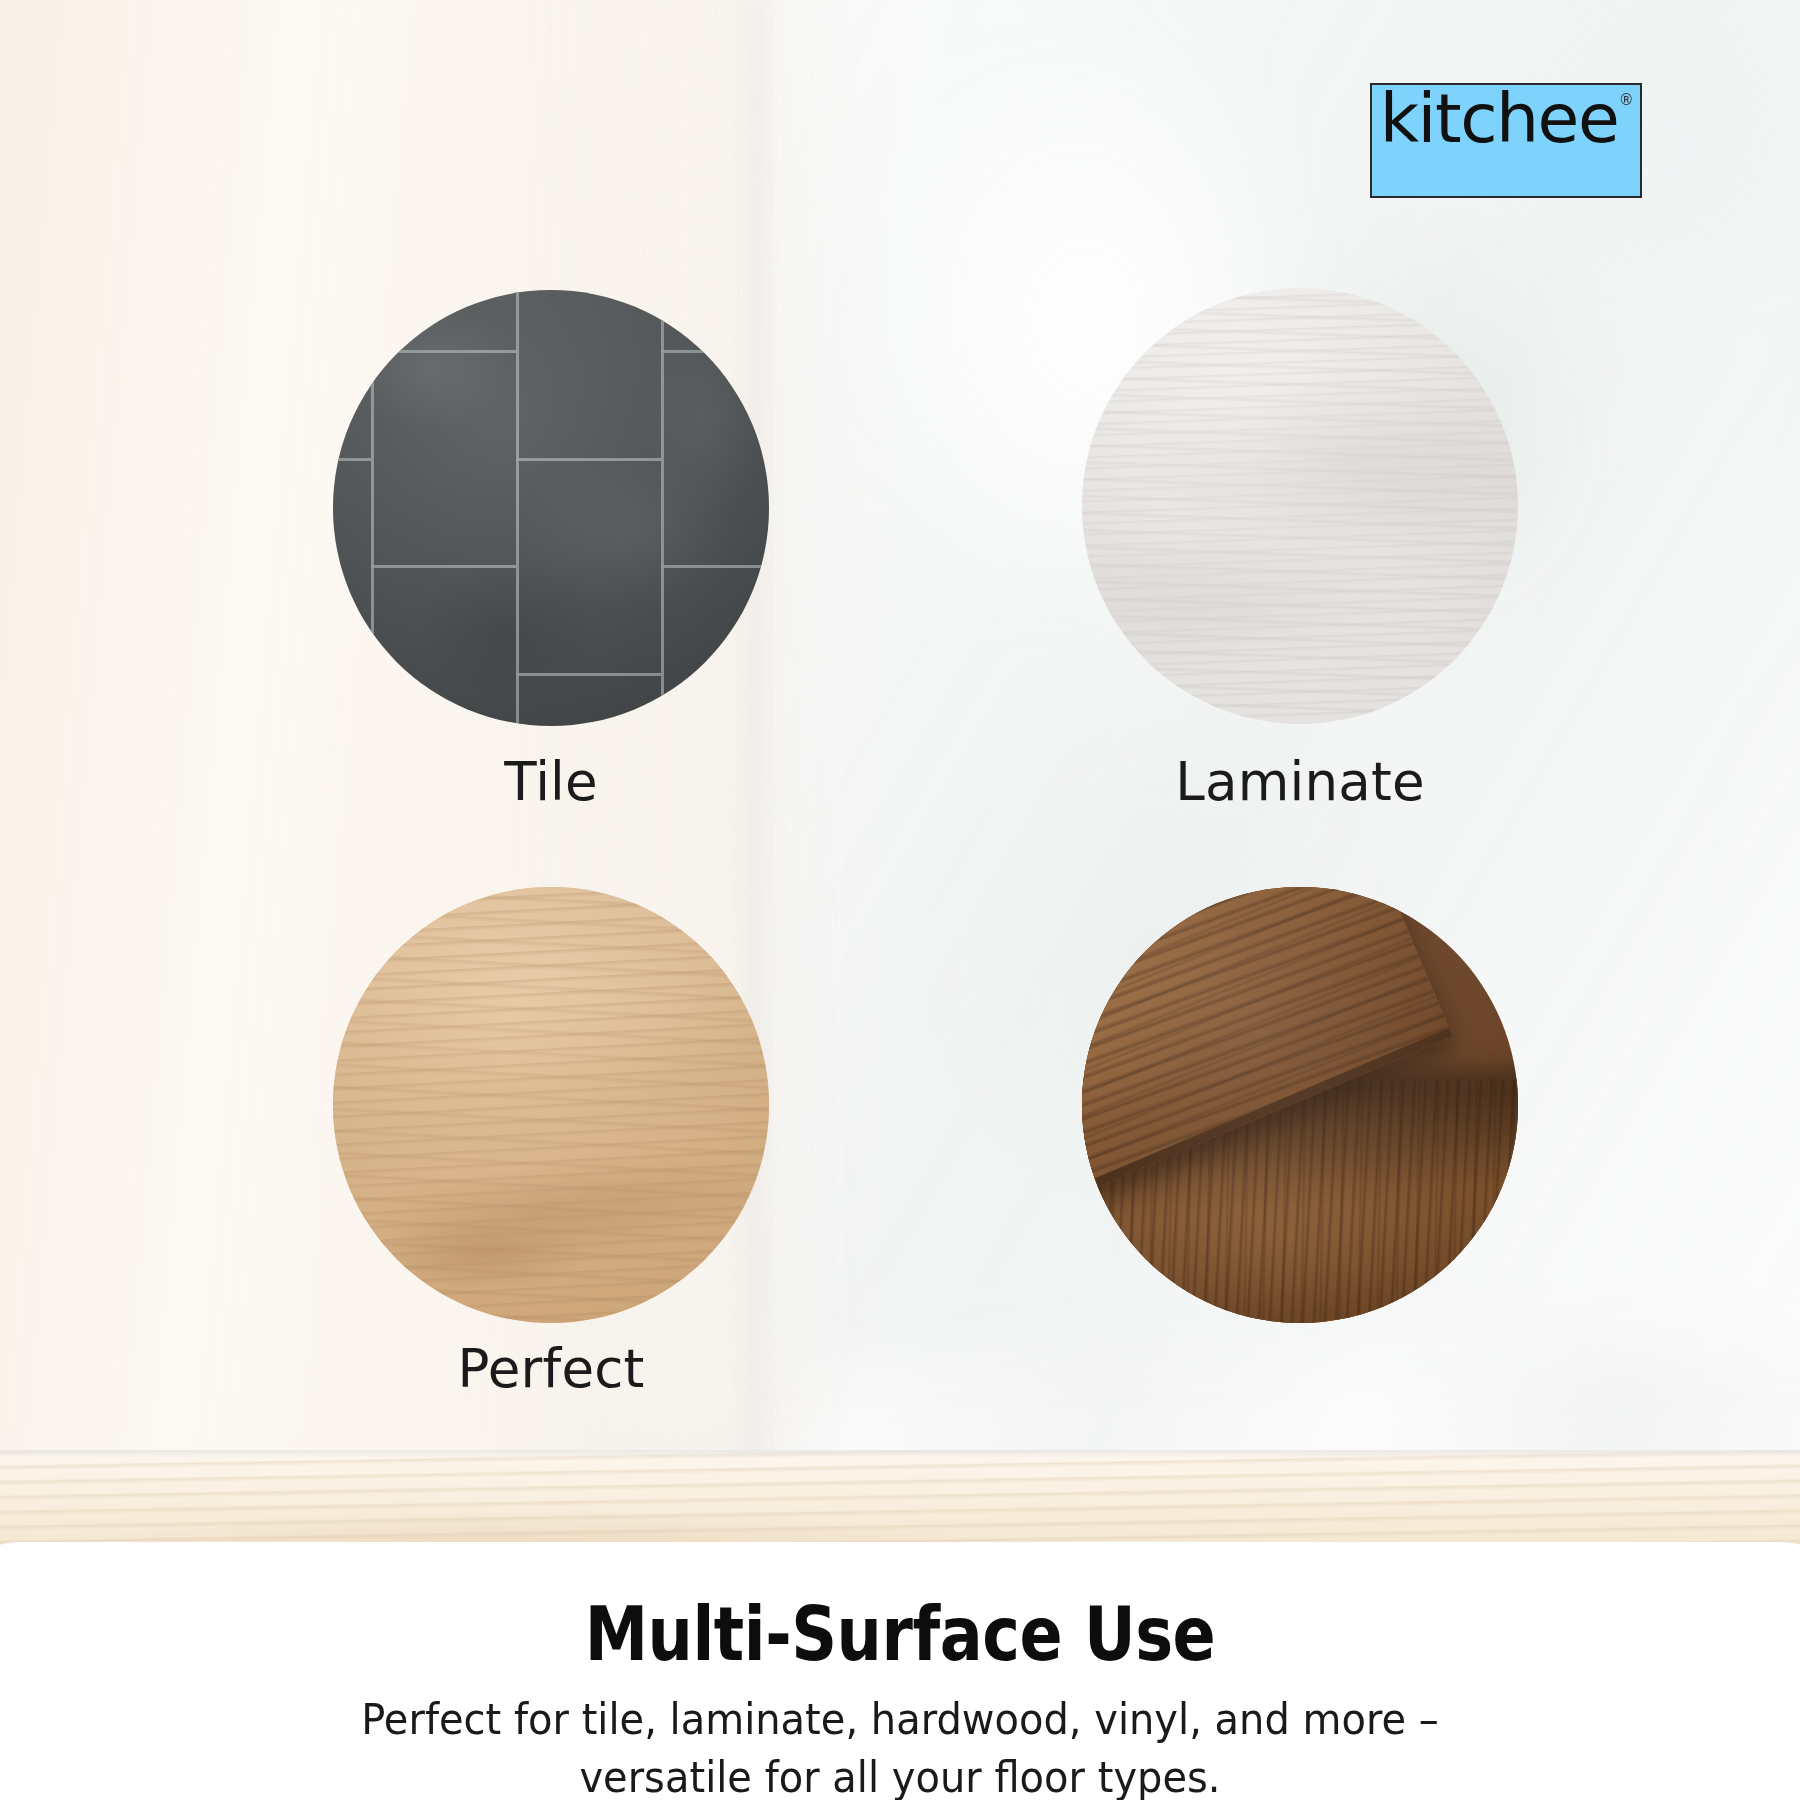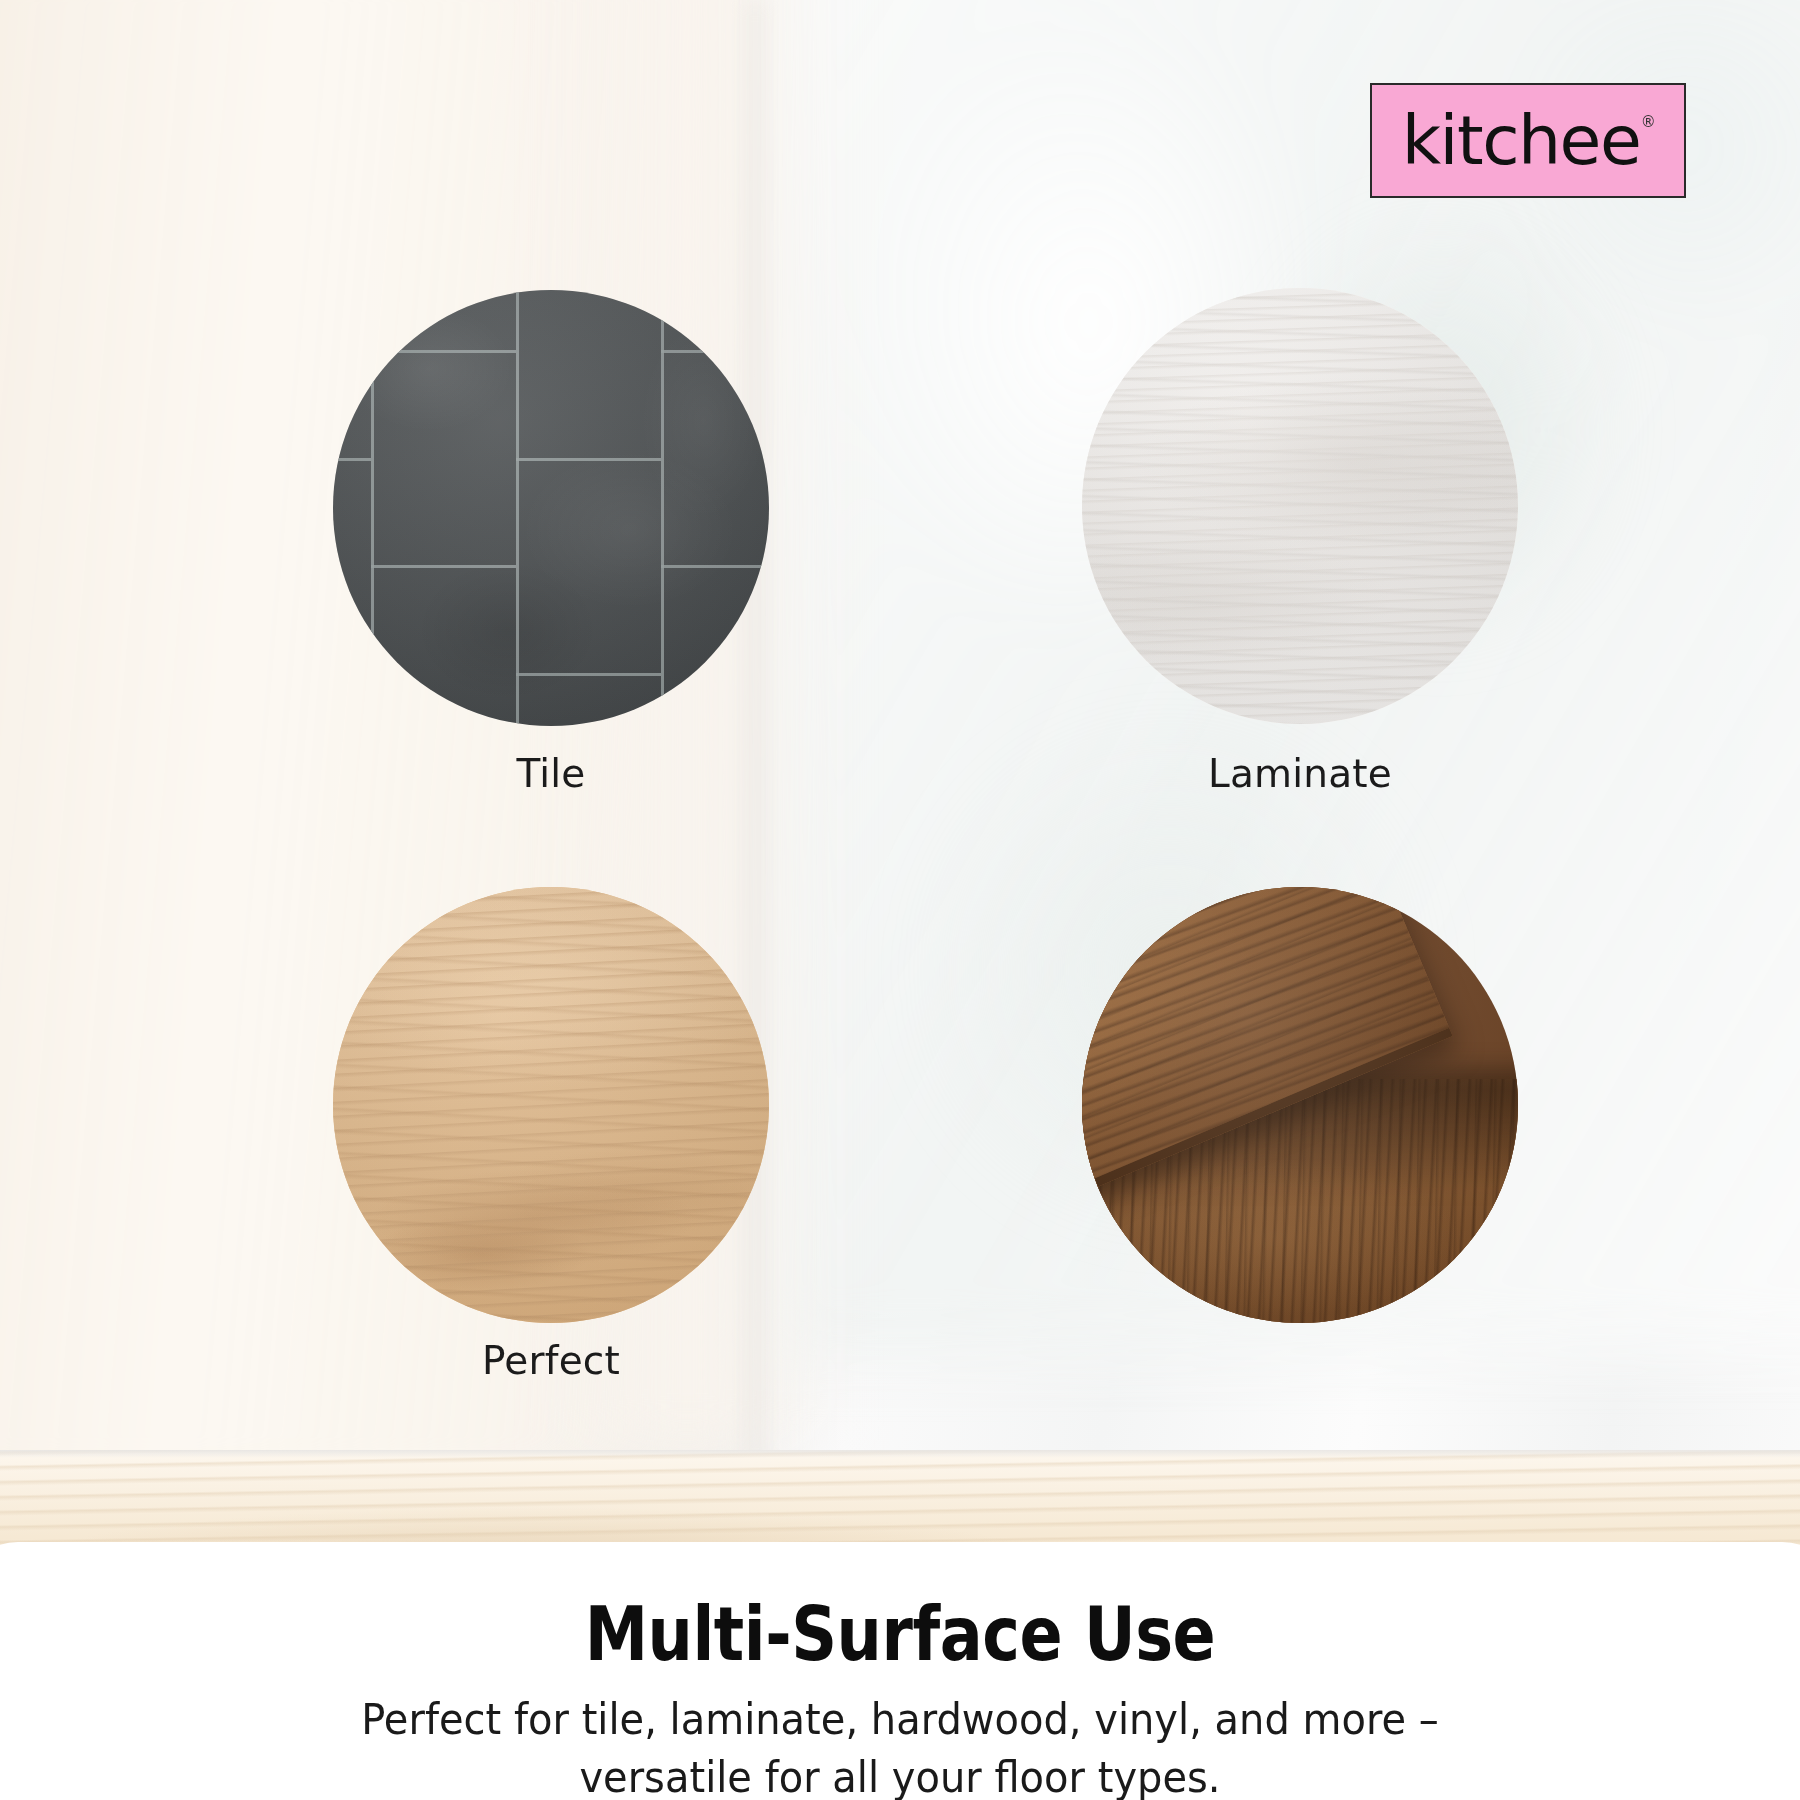--- a/index.html
+++ b/index.html
@@ -82,27 +82,27 @@
     width: 26px; height: 1470px;
     background: linear-gradient(90deg, rgba(228,224,218,0) 0%, rgba(226,223,218,0.55) 50%, rgba(240,240,240,0) 100%);
     filter: blur(10px);
   }
 
   
   .logo-box {
     position: absolute;
     left: 1370px;
     top: 83px;
-    width: 316px;
+    width: 272px;
     height: 115px;
-    background: #f9a8d4;
+    background: #7dd3fc;
     border: 2px solid #2a2a2a;
     box-sizing: border-box;
     display: flex;
-    align-items: center;
+    align-items: flex-start;
     justify-content: center;
   }
   .logo-word {
     position: relative;
     font-family: "DejaVu Sans", sans-serif;
     font-size: 68px;
     letter-spacing: -1.5px;
     color: #111111;
     line-height: 1;
     font-weight: 400;
@@ -263,21 +263,21 @@
     background: radial-gradient(circle at 38% 30%, rgba(255,255,255,0.10), rgba(0,0,0,0.05) 78%);
     pointer-events: none;
   }
 
   
   .swatch-label {
     position: absolute;
     width: 436px;
     text-align: center;
     font-family: "DejaVu Sans", sans-serif;
-    font-size: 39px;
+    font-size: 53px;
     color: #1b1b1b;
     letter-spacing: 0.2px;
   }
   .swatch-label.r1c1 { left: 333px;  top: 751px; }
   .swatch-label.r1c2 { left: 1082px; top: 751px; }
   .swatch-label.r2c1 { left: 333px;  top: 1338px; }
   .swatch-label.r2c2 { left: 1082px; top: 1338px; }
 
   
   .counter {

